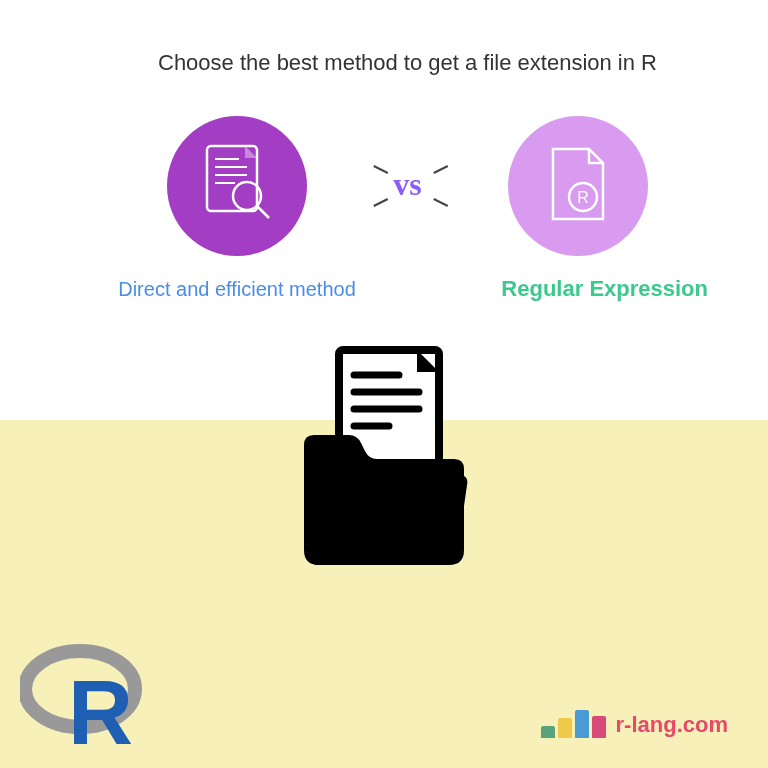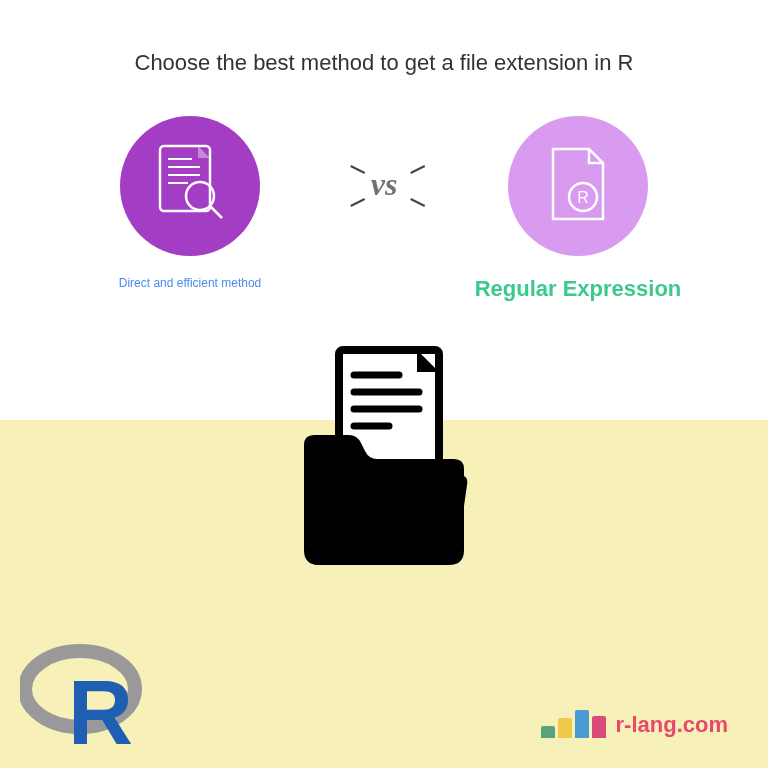--- a/index.html
+++ b/index.html
@@ -8,20 +8,21 @@
     height: 768px;
     font-family: Arial, sans-serif;
     background: #fff;
     position: relative;
     overflow: hidden;
   }
   .top-section {
     background: #fff;
     padding-top: 50px;
     height: 420px;
+    margin-left: 47px;
   }
   .title {
     text-align: center;
     font-size: 22px;
     color: #333;
     font-weight: 400;
     margin-bottom: 40px;
   }
   .comparison {
     display: flex;
@@ -44,36 +45,35 @@
     justify-content: center;
   }
   .circle-left { background: #a23dc4; }
   .circle-right { background: #d99bf0; }
   .option-title {
     font-size: 22px;
     font-weight: 700;
     margin-bottom: 10px;
   }
   .title-left { color: #1e6fd9; }
-  .title-right { color: #3cc98e; }
+  .title-right { color: #3cc98e; text-align: right; }
   .option-desc {
-    font-size: 12px;
+    font-size: 20px;
     line-height: 1.3;
   }
   .desc-left { color: #4a8de8; }
   .desc-right { color: #5dd4a3; }
   .vs {
     position: absolute;
     left: 50%;
     top: 50px;
     transform: translateX(-50%);
     font-size: 32px;
-    font-style: italic;
     font-weight: 700;
-    color: #737373;
+    color: #8b5cf6;
     font-family: 'Brush Script MT', cursive;
   }
   .bottom-section {
     background: #f7f0b8;
     height: 348px;
     position: relative;
   }
   .folder-icon {
     position: absolute;
     left: 50%;

